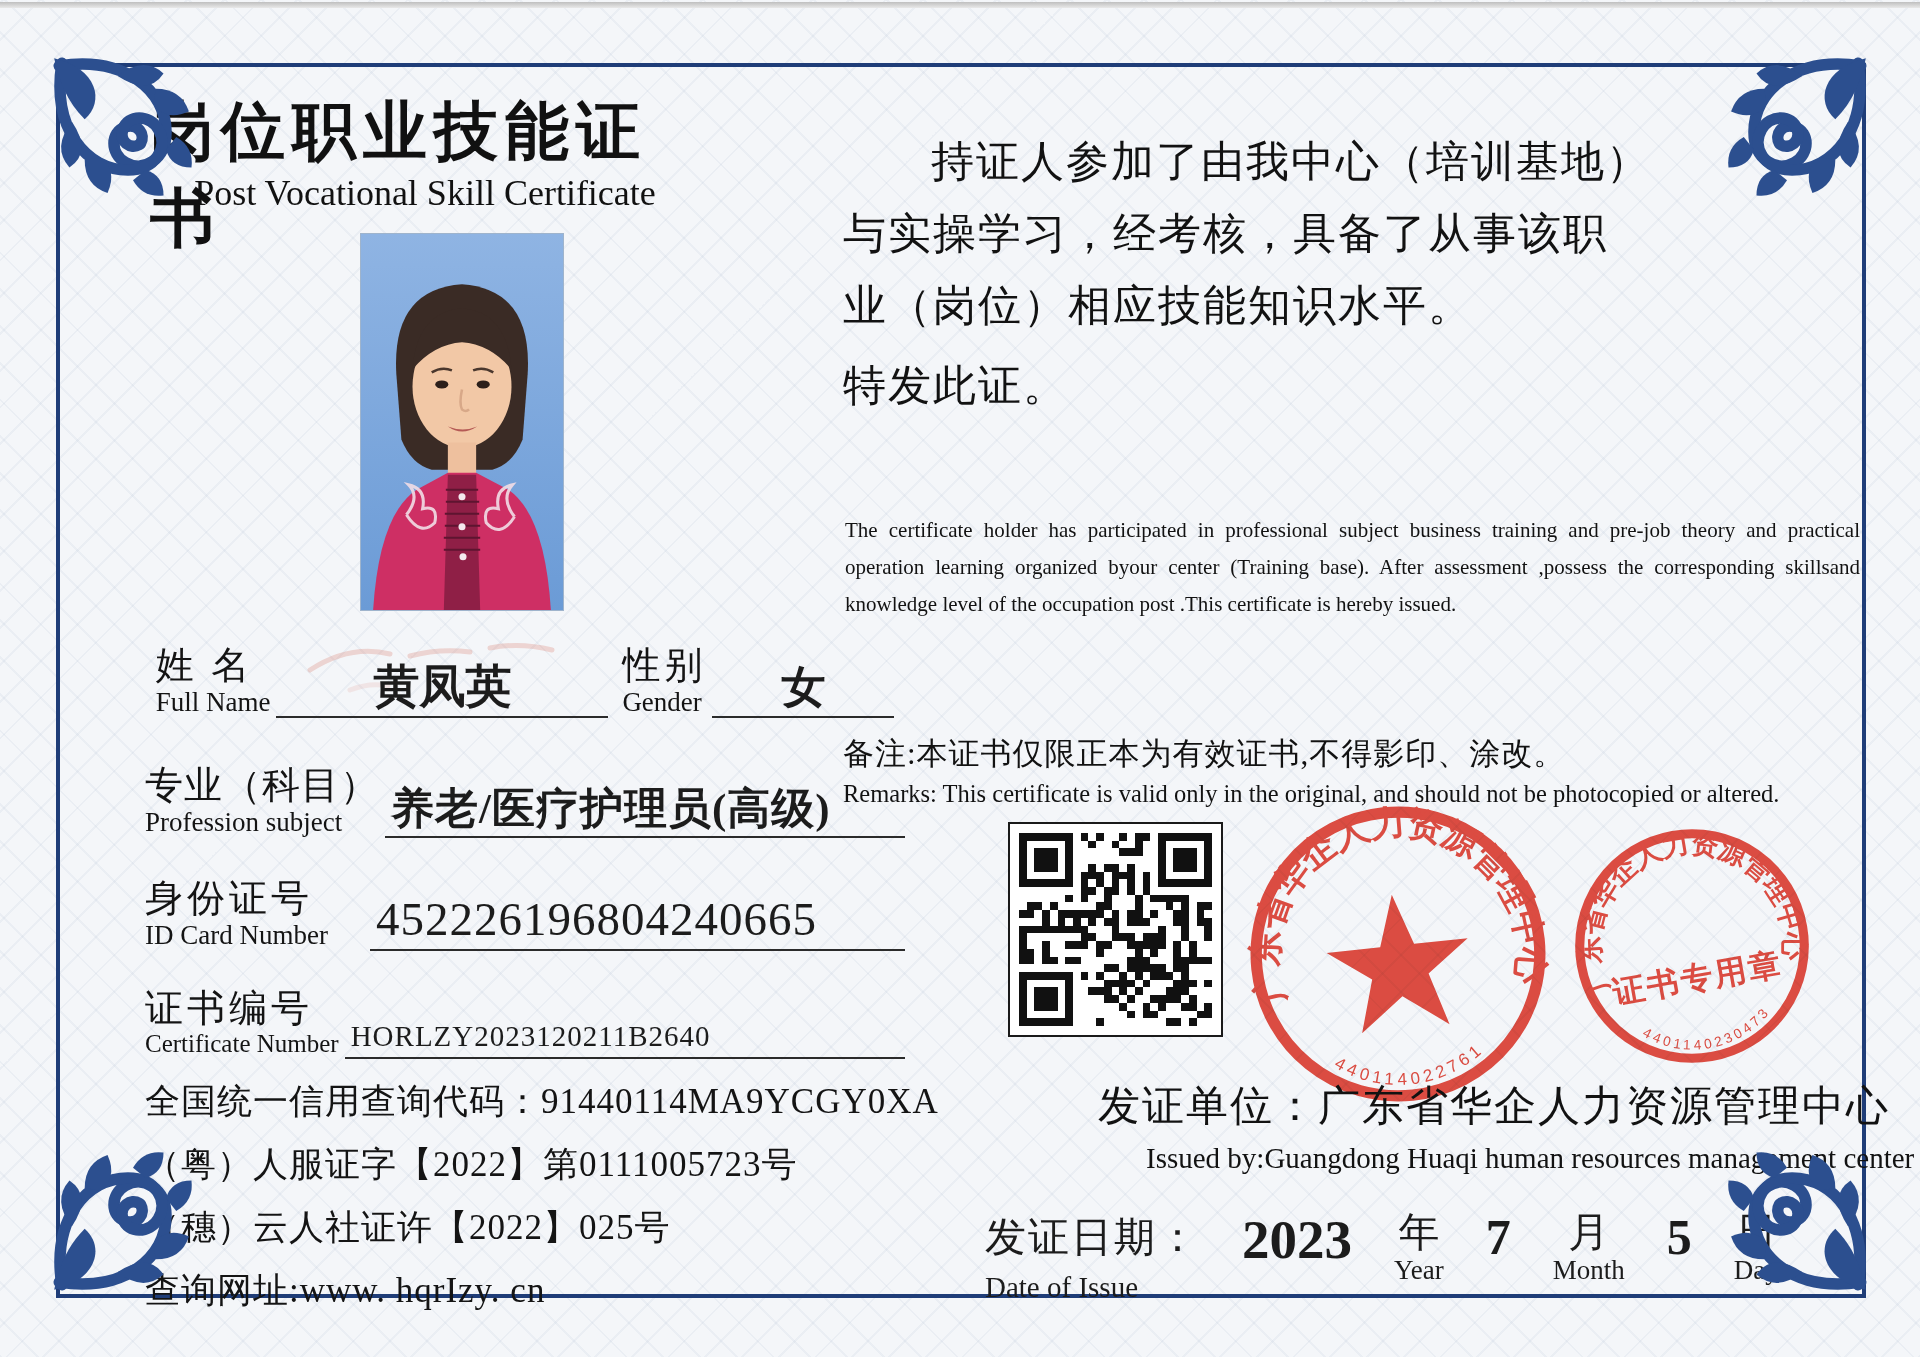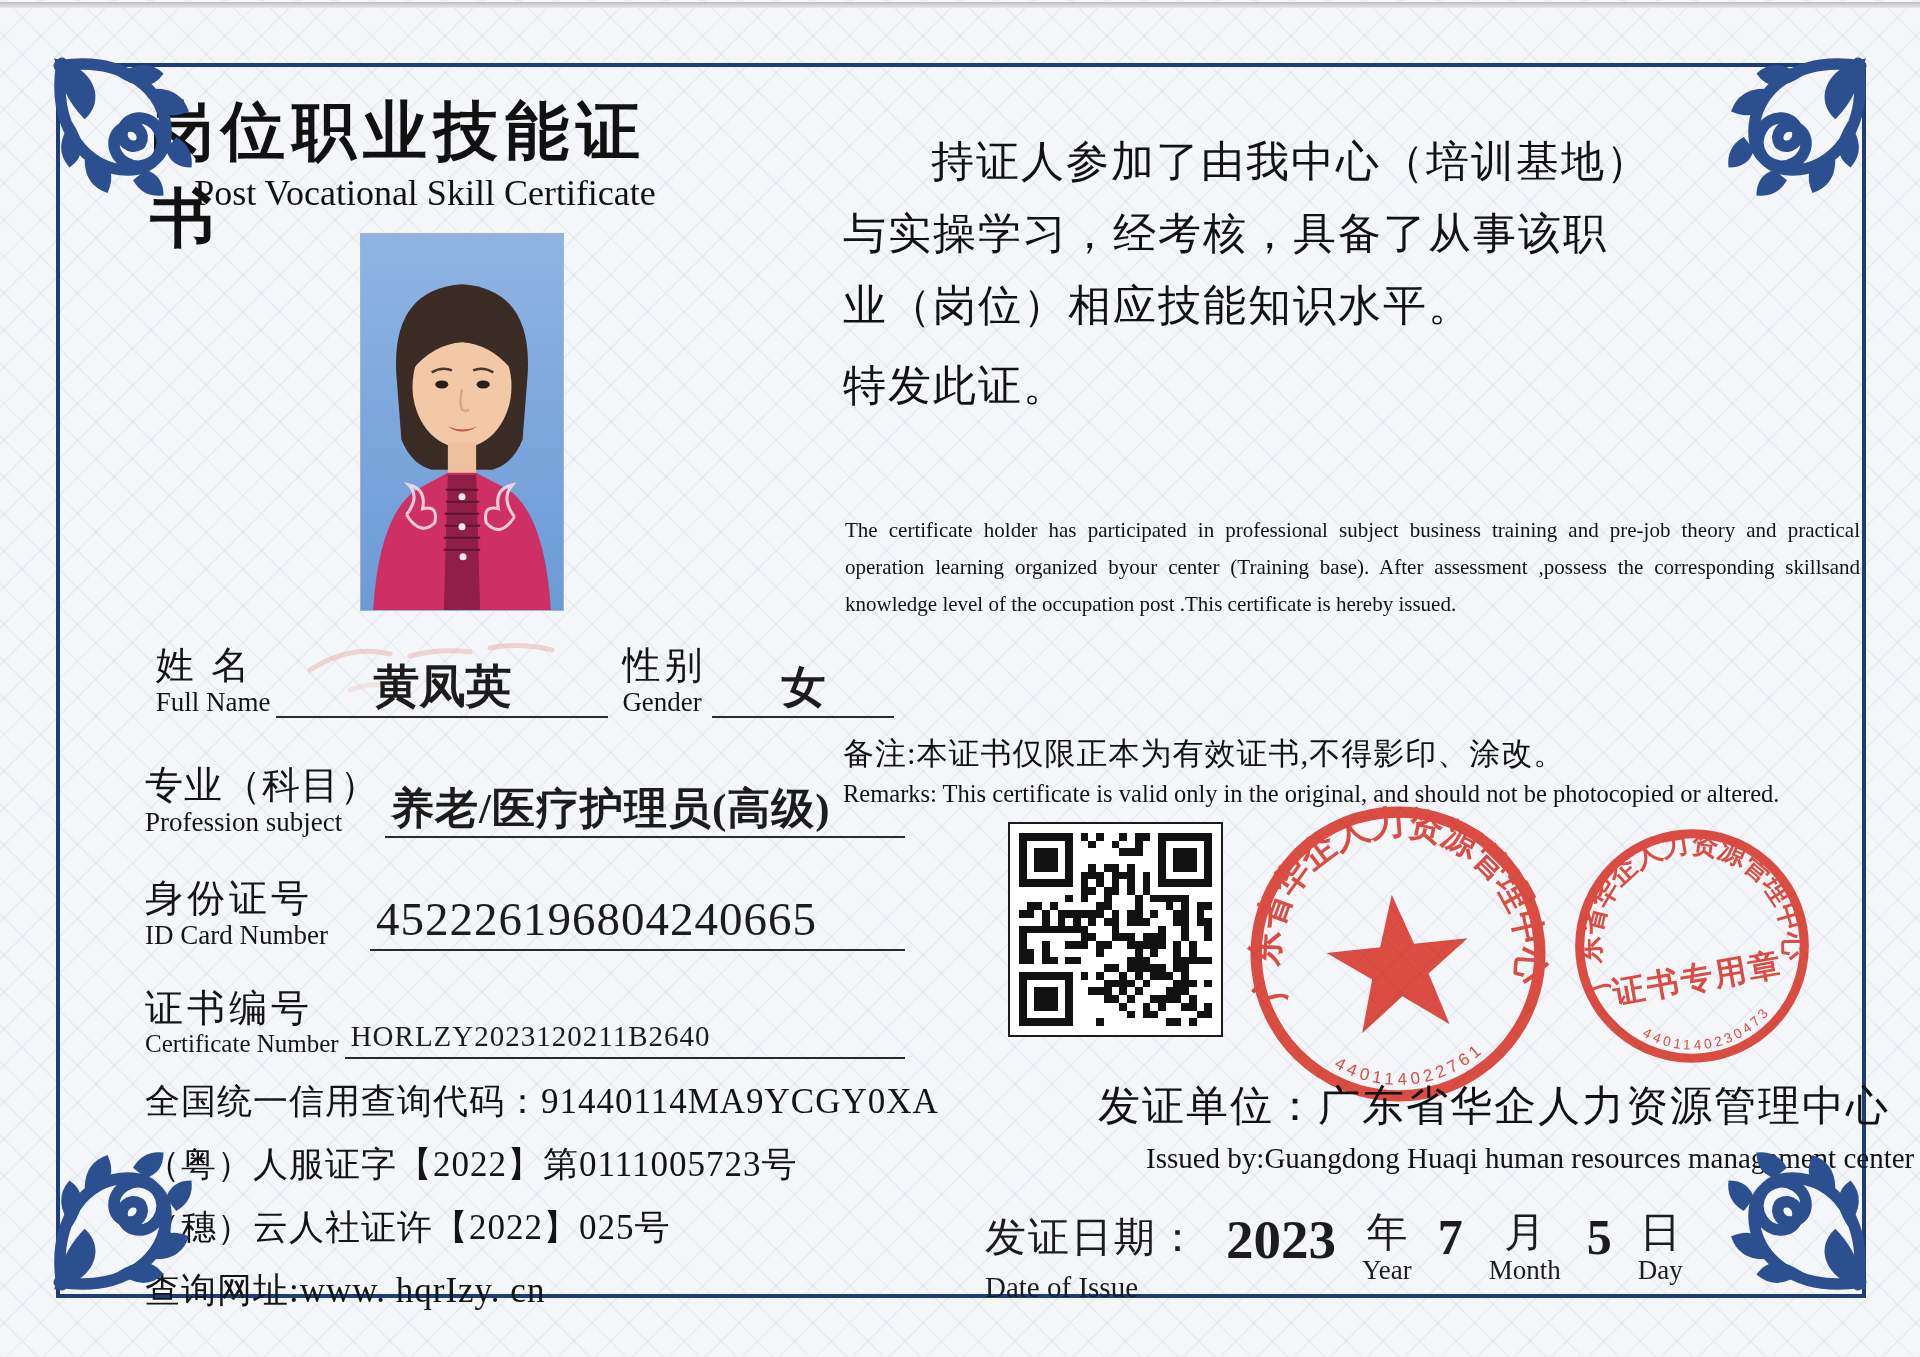--- a/index.html
+++ b/index.html
@@ -57,21 +57,21 @@
   .qr svg{display:block;width:100%;height:100%;}
 
   .stamp{position:absolute;mix-blend-mode:multiply;opacity:.9;}
   .stamp1{left:1242px;top:798px;width:312px;height:312px;transform:rotate(-6deg);}
   .stamp2{left:1566px;top:820px;width:252px;height:252px;transform:rotate(-10deg);}
 
   .issued{position:absolute;left:1098px;top:1078px;width:780px;}
   .issued .zh{font-size:42px;letter-spacing:2px;color:#121212;white-space:nowrap;}
   .issued .en{font-size:29px;margin-top:8px;margin-left:48px;color:#121212;white-space:nowrap;}
 
-  .dateline{position:absolute;left:985px;top:1210px;display:flex;align-items:flex-start;gap:26px;justify-content:flex-end;}
+  .dateline{position:absolute;left:985px;top:1210px;display:flex;align-items:flex-start;gap:42px;justify-content:flex-end;}
   .dateline .dlabel .zh{font-size:41px;letter-spacing:2px;}
   .dateline .dlabel .en{font-size:29px;margin-top:6px;}
   .dnum{font-size:55px;font-weight:bold;line-height:1;padding-top:2px;}
   .dnum.small{font-size:50px;}
   .dunit{display:flex;flex-direction:column;align-items:center;}
   .dunit .u{font-size:41px;line-height:1.1;}
   .dunit .ue{font-size:27px;}
 </style>
 </head>
 <body>

